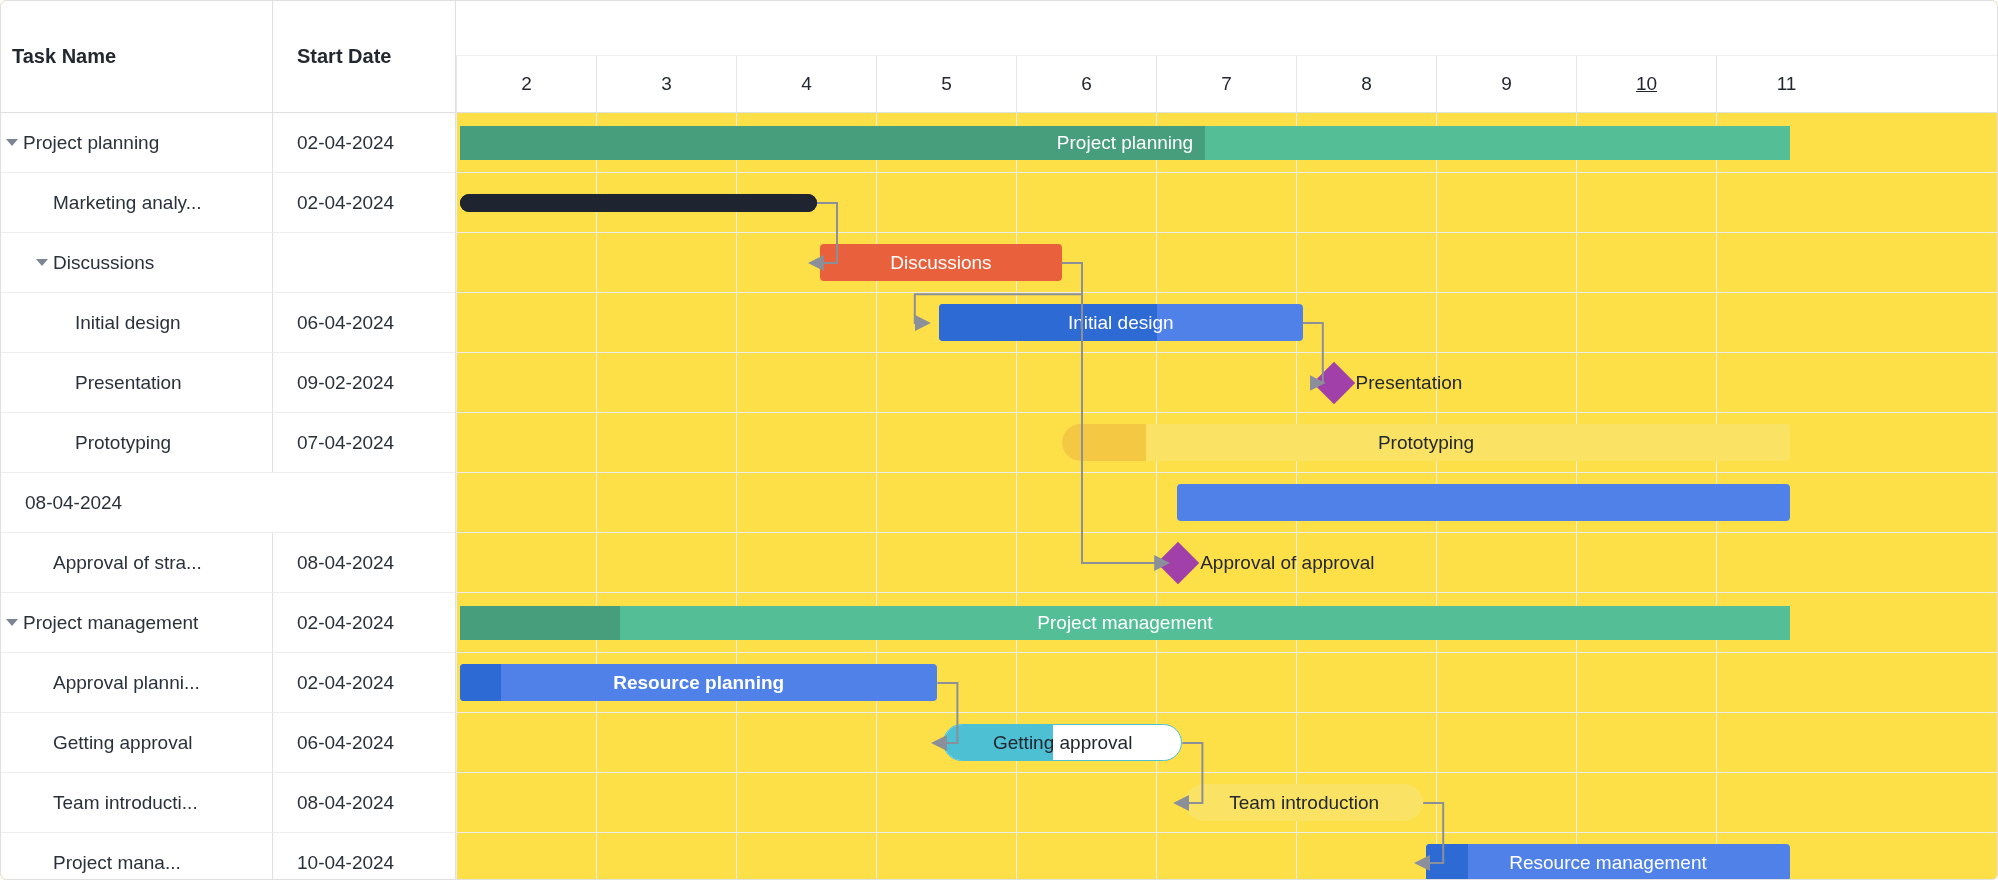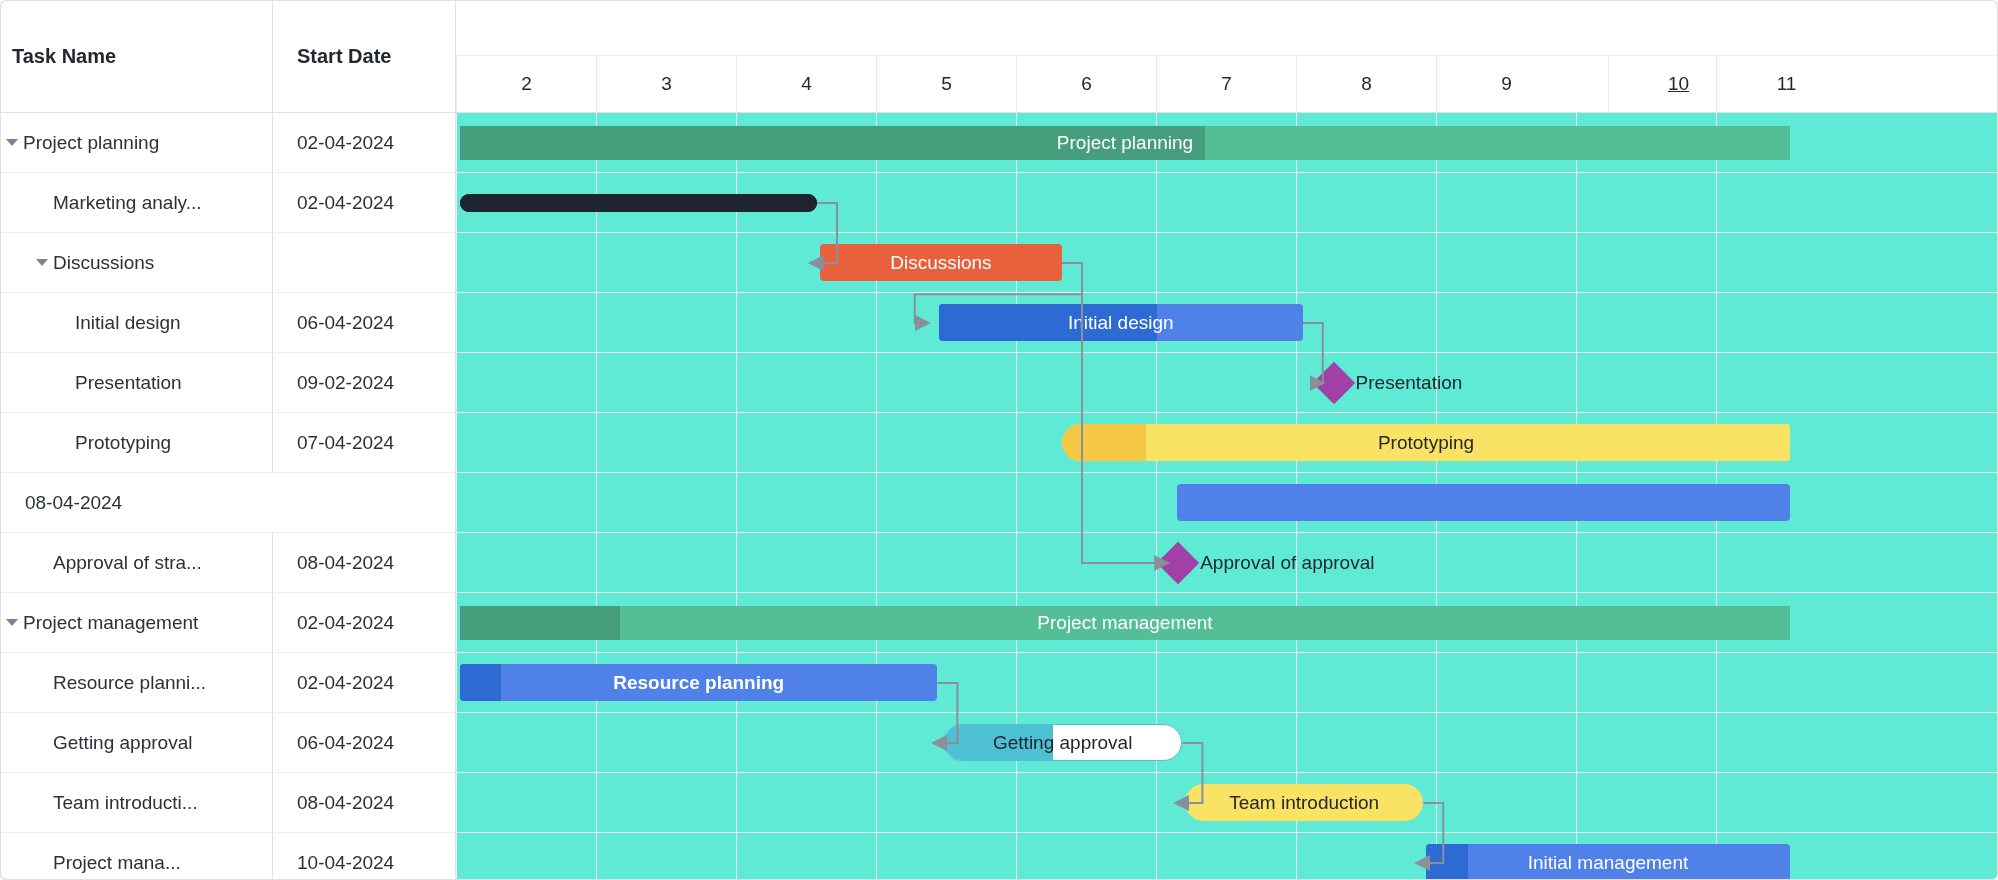--- a/index.html
+++ b/index.html
@@ -8,21 +8,21 @@
     height: 880px;
     overflow: hidden;
     background: #ffffff;
     font-family: "Liberation Sans", sans-serif;
   }
 
   #gantt {
     position: relative;
     width: 1998px;
     height: 880px;
-    background: #5eead4;
+    background: #fde047;
     border: 1px solid #e0e0e0;
     border-radius: 6px;
     overflow: hidden;
   }
 
   
   #left-pane {
     position: absolute;
     left: 0; top: 0;
     width: 455px;
@@ -269,21 +269,21 @@
             <span class="expander">
               <span class="caret"></span>
             </span>
             <span class="tn-label">Project management</span>
           </div>
           <div class="cell cell-date">02-04-2024</div>
         </div>
         <div class="lt-row">
           <div class="cell cell-name ind-1">
             <span class="expander"></span>
-            <span class="tn-label">Resource planni...</span>
+            <span class="tn-label">Approval planni...</span>
           </div>
           <div class="cell cell-date">02-04-2024</div>
         </div>
         <div class="lt-row">
           <div class="cell cell-name ind-1">
             <span class="expander"></span>
             <span class="tn-label">Getting approval</span>
           </div>
           <div class="cell cell-date">06-04-2024</div>
         </div>
@@ -309,21 +309,21 @@
       <div class="hdr-top"></div>
       <div class="hdr-days" id="hdr-days">
           <div class="day-cell" style="left: 0px; width: 140px;">2</div>
           <div class="day-cell" style="left: 140px; width: 140px;">3</div>
           <div class="day-cell" style="left: 280px; width: 140px;">4</div>
           <div class="day-cell" style="left: 420px; width: 140px;">5</div>
           <div class="day-cell" style="left: 560px; width: 140px;">6</div>
           <div class="day-cell" style="left: 700px; width: 140px;">7</div>
           <div class="day-cell" style="left: 840px; width: 140px;">8</div>
           <div class="day-cell" style="left: 980px; width: 140px;">9</div>
-          <div class="day-cell" style="left: 1152px; width: 140px; text-decoration: underline;">10</div>
+          <div class="day-cell" style="left: 1120px; width: 140px; text-decoration: underline;">10</div>
           <div class="day-cell" style="left: 1260px; width: 140px;">11</div>
         </div>
     </div>
 
     <div id="tl-body">
       <div id="grid-lines">
           <div class="grid-col" style="left: 0px;"></div>
           <div class="grid-col" style="left: 140px;"></div>
           <div class="grid-col" style="left: 280px;"></div>
           <div class="grid-col" style="left: 420px;"></div>
@@ -401,21 +401,21 @@
             <div class="bar-label" style="color: rgb(35, 39, 47);">Getting approval</div>
           </div>
           <div class="bar rc-both" style="left: 729.2px; top: 671px; width: 238px; background: rgb(250, 227, 100);">
             <div class="bar-inner" style="border-radius: inherit;"></div>
             <div class="bar-label" style="color: rgb(35, 39, 47);">Team introduction</div>
           </div>
           <div class="bar rc-small" style="left: 970px; top: 731px; width: 364px; background: rgb(79, 129, 232);">
             <div class="bar-inner" style="border-radius: inherit;">
               <div class="bar-progress" style="width: 11.5%; background: rgb(46, 106, 212);"></div>
             </div>
-            <div class="bar-label" style="color: rgb(255, 255, 255);">Initial management</div>
+            <div class="bar-label" style="color: rgb(255, 255, 255);">Resource management</div>
           </div>
         </div>
       <svg id="connectors" width="1543" height="780">
           <defs>
             <marker id="arw" markerWidth="8" markerHeight="8" refX="7" refY="4" orient="auto">
               <path d="M0,0 L8,4 L0,8 z" fill="#8a8f99"></path>
             </marker>
           </defs>
           <path d="M 361 90 H 381 V 150 H 353.80000000000007" fill="none" stroke="#8a8f99" stroke-width="2" marker-end="url(#arw)"></path>
           <path d="M 606 150 H 626 V 181.2 H 458.8 V 210 H 472.8" fill="none" stroke="#8a8f99" stroke-width="2" marker-end="url(#arw)"></path>

